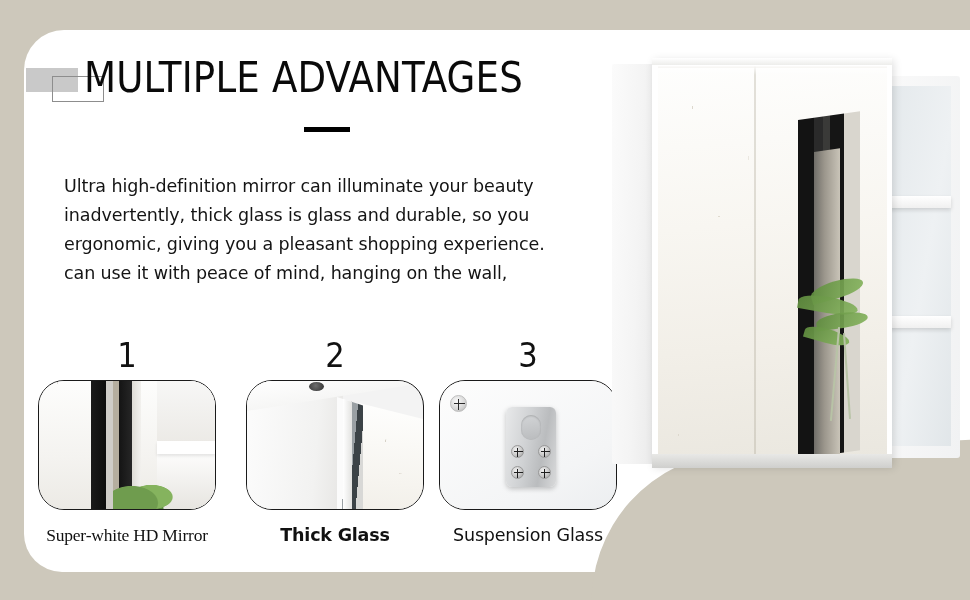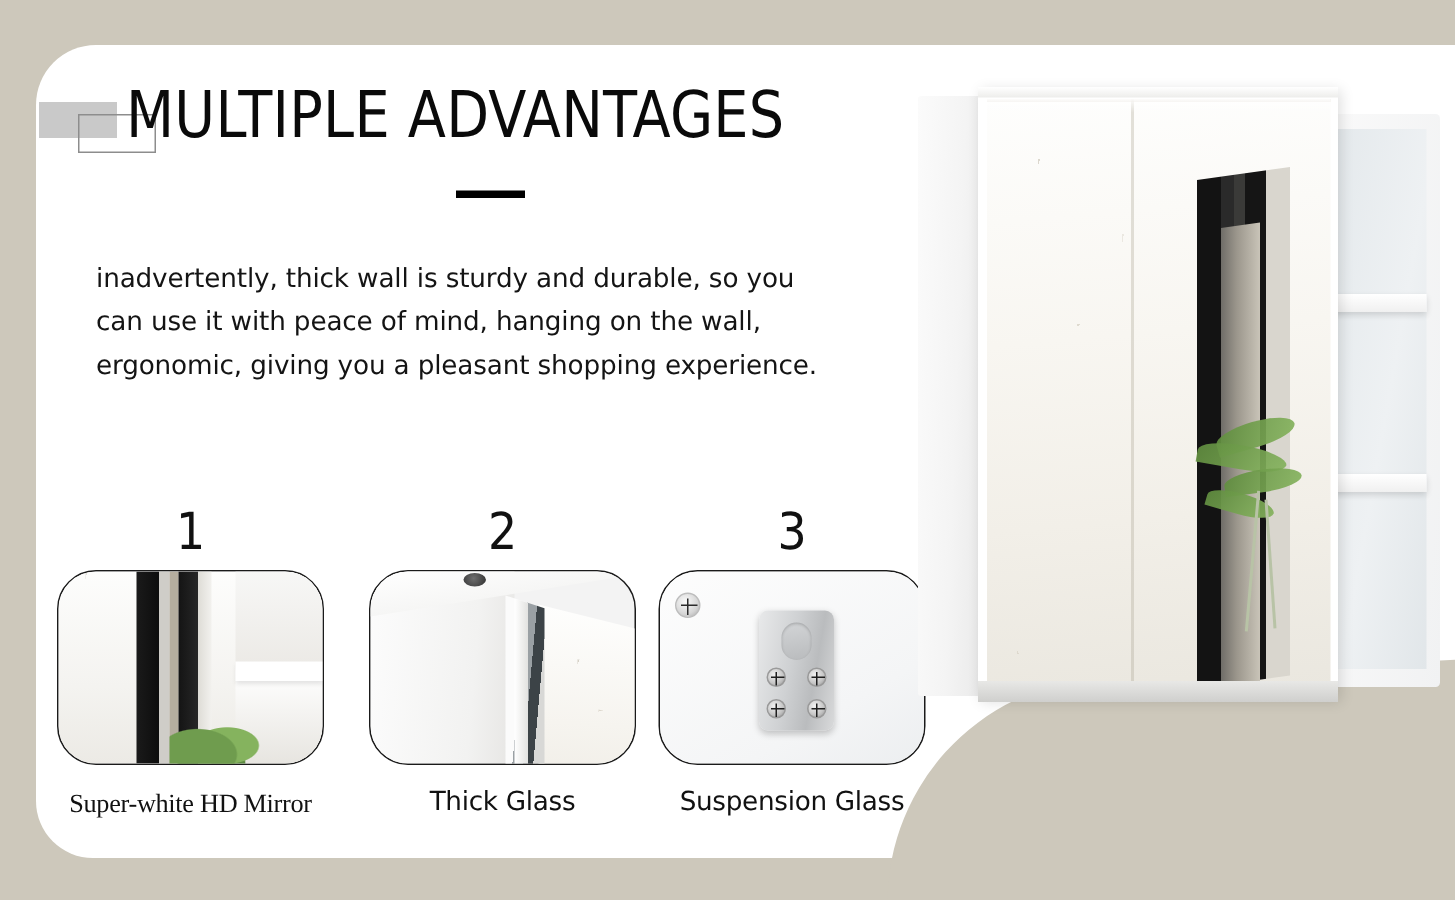--- a/index.html
+++ b/index.html
@@ -81,21 +81,21 @@
   }
   .card-cap{
     position:absolute; top:190px; width:100%;
     text-align:center; font-size:17.5px; color:#111;
     letter-spacing:-0.2px; white-space:nowrap;
   }
   #card-0{ left:14px; width:178px; }
   #card-1{ left:222px; width:178px; }
   #card-2{ left:415px; width:178px; }
   #card-0 .card-cap{ left:-4px; width:186px;font-family:Liberation Serif, serif; }
-  #card-1 .card-cap{ left:0; width:178px; }
+  #card-1 .card-cap{ left:0; width:178px;font-weight:bold; }
   #card-2 .card-cap{ left:0; width:178px; }
 
   
   .c1-marble{
     position:absolute; inset:0;
     background:
       linear-gradient(104deg, rgba(190,185,175,.40) 0 1.2px, transparent 1.2px 100%) 18px 0/170px 100% no-repeat,
       linear-gradient(180deg,#fdfdfc 0%,#f4f3f0 60%,#eceae5 100%);
   }
   .c1-band{ position:absolute; top:0; bottom:0; }
@@ -287,23 +287,24 @@
   <div id="header">
     <div id="deco">
       <div id="deco-fill"></div>
       <div id="deco-outline"></div>
     </div>
     <div id="title">MULTIPLE ADVANTAGES</div>
     <div id="divider"></div>
   </div>
 
   <div id="paragraph">
-    <span class="ln">inadvertently, thick wall is sturdy and durable, so you</span>
+    <span class="ln">Ultra high-definition mirror can illuminate your beauty</span>
+    <span class="ln">inadvertently, thick glass is glass and durable, so you</span>
+    <span class="ln">ergonomic, giving you a pleasant shopping experience.</span>
     <span class="ln">can use it with peace of mind, hanging on the wall,</span>
-    <span class="ln">ergonomic, giving you a pleasant shopping experience.</span>
   </div>
 
   <div id="cards">
 
     <div class="card-wrap" id="card-0">
       <div class="card-num">1</div>
       <div class="card-img">
         <div class="c1-marble"></div>
         <div class="c1-band c1-b1"></div>
         <div class="c1-band c1-b2"></div>

